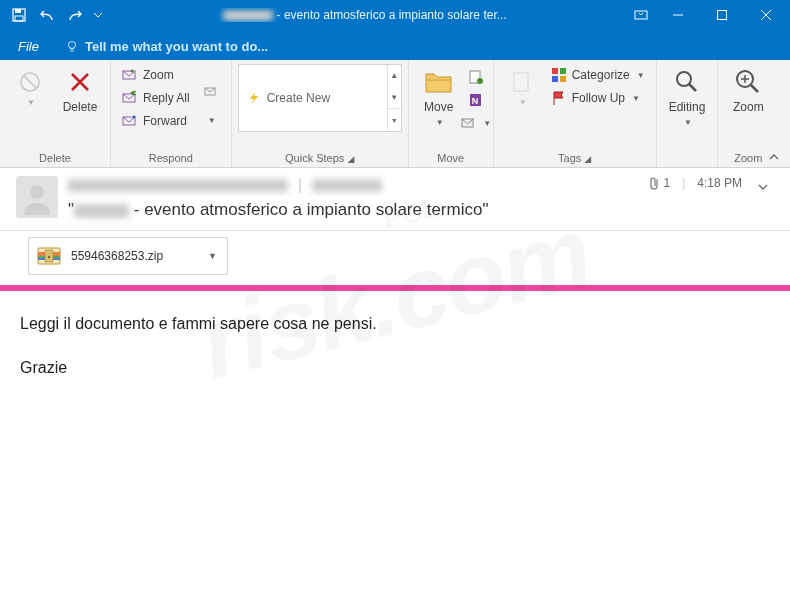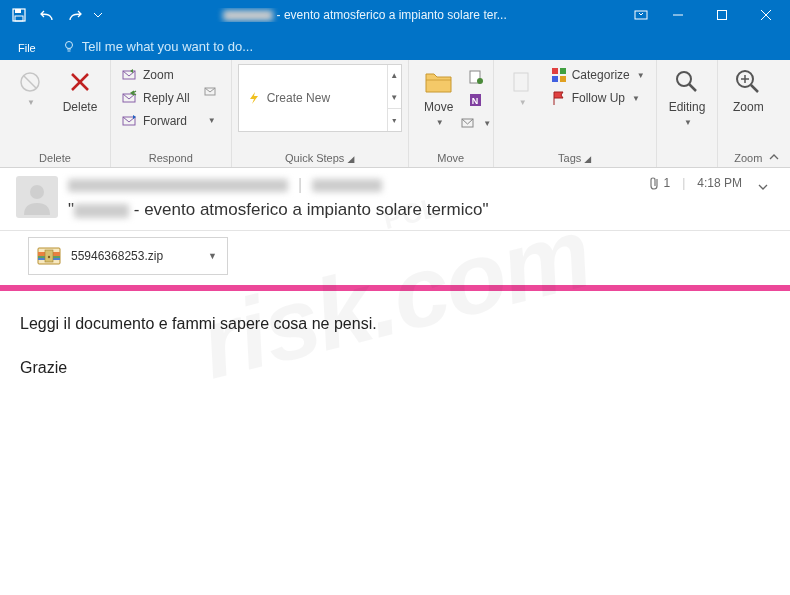--- a/index.html
+++ b/index.html
@@ -5,23 +5,23 @@
 * { margin: 0; padding: 0; box-sizing: border-box; font-family: 'Segoe UI', Tahoma, sans-serif; }
 body { width: 790px; height: 595px; background: #f0f0f0; overflow: hidden; position: relative; }
 .window { width: 100%; height: 100%; background: white; display: flex; flex-direction: column; }
 .titlebar { height: 30px; background: #0173c7; display: flex; align-items: center; padding: 0 2px; color: white; }
 .titlebar-left { display: flex; align-items: center; gap: 6px; padding-left: 6px; }
 .titlebar-btn { width: 22px; height: 22px; display: flex; align-items: center; justify-content: center; cursor: pointer; }
 .titlebar-title { flex: 1; text-align: center; font-size: 12px; color: #e8f4fc; overflow: hidden; white-space: nowrap; text-overflow: ellipsis; padding: 0 8px; }
 .titlebar-right { display: flex; align-items: center; }
 .win-btn { width: 44px; height: 30px; display: flex; align-items: center; justify-content: center; cursor: pointer; }
 .tabs-row { height: 30px; background: #0173c7; display: flex; align-items: flex-end; padding-left: 4px; }
-.tab { padding: 6px 14px; font-size: 11px; color: white; cursor: pointer; }
+.tab { padding: 6px 14px; font-size: 13px; color: white; cursor: pointer; font-style: italic; }
 .tab.active { background: #f3f3f3; color: #0173c7; }
-.tell-me { display: flex; align-items: center; gap: 6px; color: #cde8f9; font-size: 13px; padding: 6px 12px; cursor: pointer; }
+.tell-me { display: flex; align-items: center; gap: 6px; color: #cde8f9; font-size: 13px; padding: 6px 12px; cursor: pointer; font-weight: bold; }
 .ribbon { height: 108px; background: #f3f3f3; border-bottom: 1px solid #d4d4d4; display: flex; position: relative; }
 .ribbon-collapse { position: absolute; right: 6px; bottom: 2px; width: 16px; height: 16px; cursor: pointer; }
 .group { display: flex; flex-direction: column; justify-content: space-between; border-right: 1px solid #e1e1e1; padding: 4px 6px 2px 6px; }
 .group-content { display: flex; align-items: flex-start; gap: 2px; }
 .group-label { font-size: 11px; color: #666; text-align: center; padding-bottom: 1px; }
 .big-btn { display: flex; flex-direction: column; align-items: center; justify-content: center; padding: 2px 6px; cursor: pointer; min-width: 48px; }
 .big-btn .icon { width: 32px; height: 32px; display: flex; align-items: center; justify-content: center; }
 .big-btn .label { font-size: 12px; color: #444; margin-top: 2px; text-align: center; }
 .small-btn-col { display: flex; flex-direction: column; gap: 1px; }
 .small-btn { display: flex; align-items: center; gap: 5px; padding: 2px 5px; cursor: pointer; font-size: 12px; color: #444; height: 22px; }

